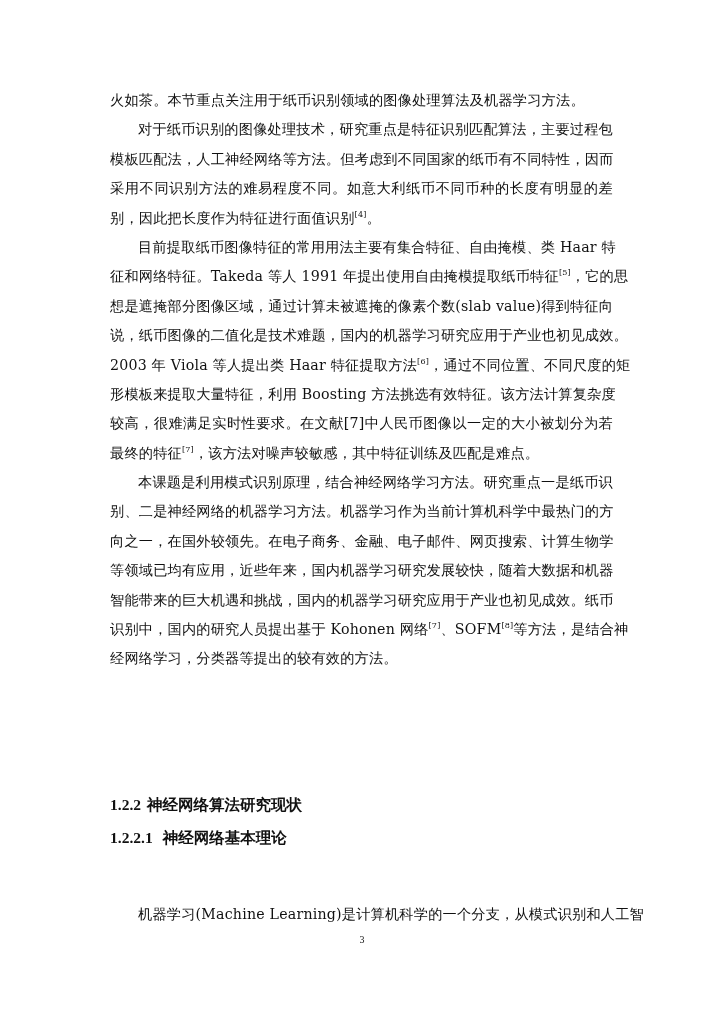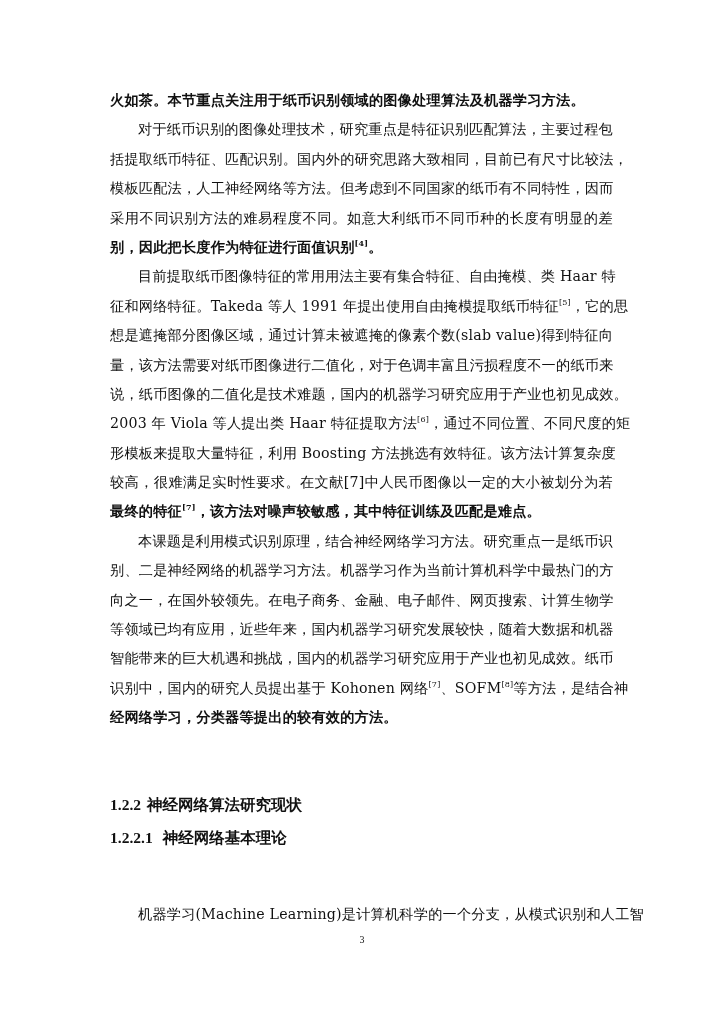--- a/index.html
+++ b/index.html
@@ -1,50 +1,48 @@
 <!DOCTYPE html>
 <html><head>
 <meta charset="utf-8">
 <style>
   html, body { margin: 0; padding: 0; background: #ffffff; }
   body { width: 724px; height: 1024px; position: relative; overflow: hidden;
          font-family: "DejaVu Serif", "Liberation Serif", serif; color: #111; }
   .page { position: absolute; left: 110px; top: 86px; width: 503px; }
   .line { height: 29.4px; line-height: 29.4px; font-size: 14.2px; white-space: nowrap;
           text-align: justify; text-align-last: justify; letter-spacing: 0.2px; }
-  .line.last { text-align-last: left; font-weight: bold; }
+  .line.last { text-align-last: left; }
   .indent { padding-left: 28px; }
   sup { font-size: 8px; line-height: 0; vertical-align: 6px; }
   .h2 { position: absolute; left: 110px; top: 795px; font-size: 15.5px; font-weight: bold;
         font-family: "DejaVu Sans", "Liberation Sans", sans-serif; }
   .h3 { position: absolute; left: 110px; top: 828px; font-size: 15.5px; font-weight: bold;
         font-family: "DejaVu Sans", "Liberation Sans", sans-serif; }
   .h2 .num, .h3 .num { font-family: "Liberation Serif", serif; font-weight: bold; margin-right: 6px; }
   .h3 .num { margin-right: 10px; }
   .bodyend { position: absolute; left: 110px; top: 900px; width: 503px; }
   .pagenum { position: absolute; left: 0; width: 724px; top: 934px; text-align: center;
              font-size: 10px; font-family: "Liberation Serif", serif; }
 </style>
 </head>
 <body>
 
 <div class="page">
 
   <div class="line last">火如茶。本节重点关注用于纸币识别领域的图像处理算法及机器学习方法。</div>
 
   <div class="line indent">对于纸币识别的图像处理技术，研究重点是特征识别匹配算法，主要过程包</div>
-  <div class="line">括提取纸币特征、匹配识别。国内外的研究思路大致相同，目前已有尺寸比较法，</div>
   <div class="line">模板匹配法，人工神经网络等方法。但考虑到不同国家的纸币有不同特性，因而</div>
   <div class="line">采用不同识别方法的难易程度不同。如意大利纸币不同币种的长度有明显的差</div>
   <div class="line last"><span>别，因此把长度作为特征进行面值识别</span><sup>[4]</sup><span>。</span></div>
 
   <div class="line indent">目前提取纸币图像特征的常用用法主要有集合特征、自由掩模、类 Haar 特</div>
   <div class="line"><span>征和网络特征。Takeda 等人 1991 年提出使用自由掩模提取纸币特征</span><sup>[5]</sup><span>，它的思</span></div>
   <div class="line">想是遮掩部分图像区域，通过计算未被遮掩的像素个数(slab  value)得到特征向</div>
-  <div class="line">量，该方法需要对纸币图像进行二值化，对于色调丰富且污损程度不一的纸币来</div>
   <div class="line">说，纸币图像的二值化是技术难题，国内的机器学习研究应用于产业也初见成效。</div>
   <div class="line"><span>2003 年 Viola 等人提出类 Haar 特征提取方法</span><sup>[6]</sup><span>，通过不同位置、不同尺度的矩</span></div>
   <div class="line">形模板来提取大量特征，利用 Boosting 方法挑选有效特征。该方法计算复杂度</div>
   <div class="line">较高，很难满足实时性要求。在文献[7]中人民币图像以一定的大小被划分为若</div>
   <div class="line last"><span>最终的特征</span><sup>[7]</sup><span>，该方法对噪声较敏感，其中特征训练及匹配是难点。</span></div>
 
   <div class="line indent">本课题是利用模式识别原理，结合神经网络学习方法。研究重点一是纸币识</div>
   <div class="line">别、二是神经网络的机器学习方法。机器学习作为当前计算机科学中最热门的方</div>
   <div class="line">向之一，在国外较领先。在电子商务、金融、电子邮件、网页搜索、计算生物学</div>
   <div class="line">等领域已均有应用，近些年来，国内机器学习研究发展较快，随着大数据和机器</div>

